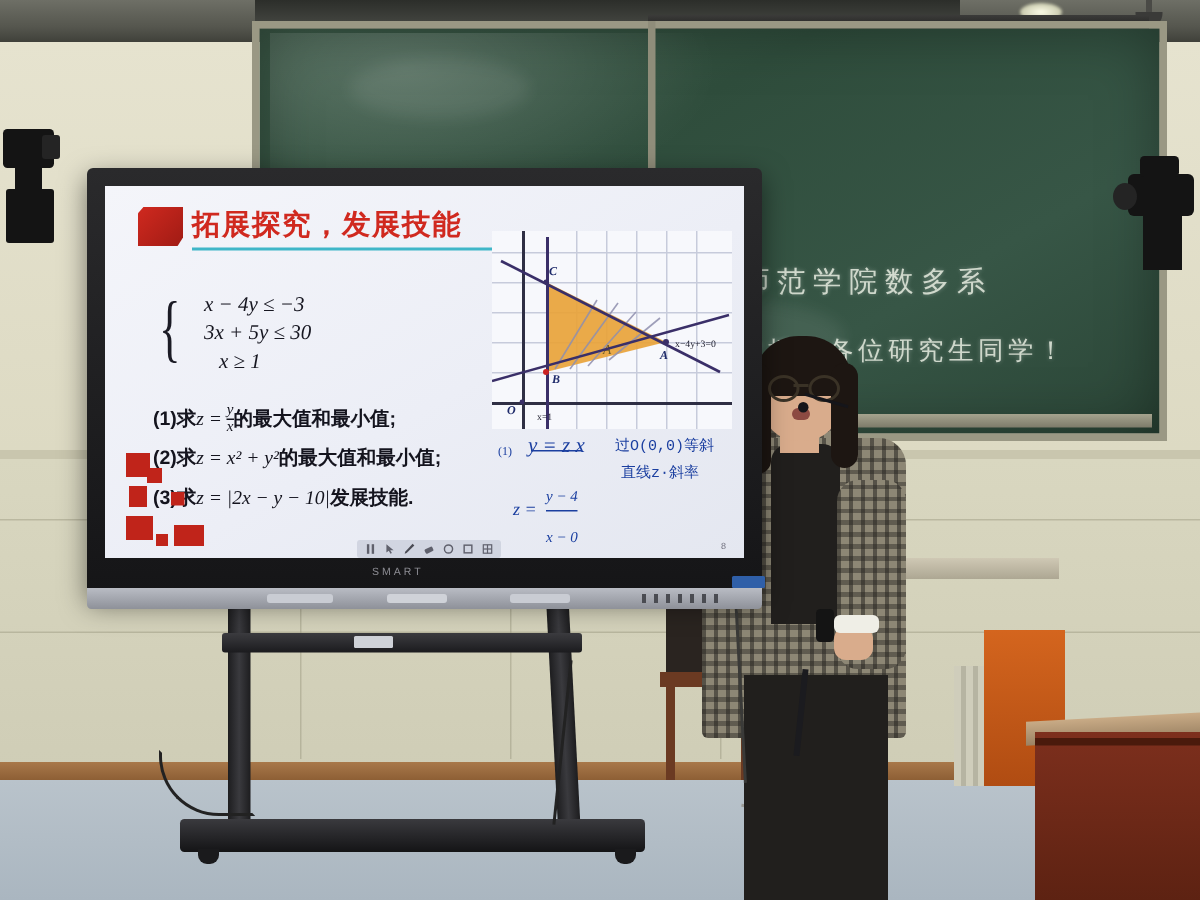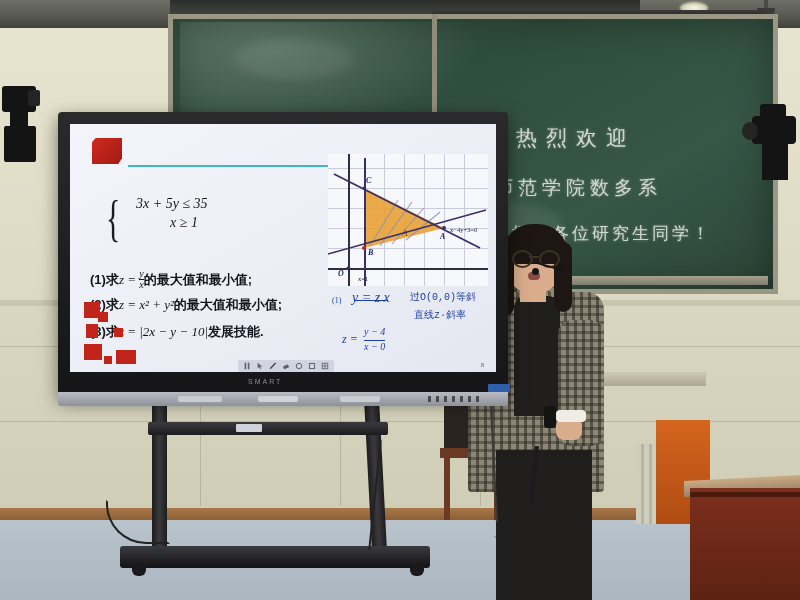--- a/index.html
+++ b/index.html
@@ -73,23 +73,23 @@
   .slide-title{position:absolute;left:58px;top:13px;font-size:19px;font-weight:bold;color:#d0291f;
     font-family:"Liberation Sans",sans-serif;letter-spacing:1px;}
   .title-rule{position:absolute;left:58px;top:41px;width:205px;height:2px;background:#3fb6c8;}
 
   .q-lead{position:absolute;left:22px;top:52px;font-size:14px;font-weight:bold;color:#1b1b25;}
   .sys{position:absolute;left:40px;top:72px;width:190px;}
   .brace{position:absolute;left:36px;top:72px;font-size:50px;line-height:44px;color:#1b1b25;
     font-family:"Liberation Serif",serif;transform:scaleX(.6);transform-origin:left top;}
   .sys-line{font-family:"Liberation Serif",serif;font-style:italic;font-size:14px;color:#161620;
     margin:0 0 3px 26px;white-space:nowrap;}
-  .sys-line.c{margin-left:60px;}
-
-  .ask{position:absolute;left:20px;font-size:13px;color:#14141e;white-space:nowrap;font-weight:bold;}
+  .sys-line.c{margin-left:36px;}
+
+  .ask{position:absolute;left:32px;font-size:13px;color:#14141e;white-space:nowrap;font-weight:bold;}
   .ask .m{font-family:"Liberation Serif",serif;font-style:italic;font-weight:normal;}
   .ask1{top:145px;} .ask2{top:172px;} .ask3{top:199px;}
   .frac{display:inline-block;vertical-align:-4px;text-align:center;font-style:italic;
     font-family:"Liberation Serif",serif;line-height:1;}
   .frac b{display:block;font-weight:normal;font-size:10px;}
   .frac i{display:block;font-weight:normal;font-size:10px;border-top:1px solid #14141e;}
 
   .redblocks{position:absolute;left:14px;top:178px;width:46px;height:72px;}
   .rb{position:absolute;background:#c0241a;}
 
@@ -185,21 +185,20 @@
 
   <div class="proj-screen"></div>
   <div class="proj-roller"></div>
 
   <div class="blackboard">
     <div class="bb-smudge" style="left:60px;top:20px;width:120px;height:40px;"></div>
     <div class="bb-smudge" style="left:230px;top:180px;width:160px;height:50px;"></div>
   </div>
   <div class="bb-sheen"></div>
   <div class="bb-divider"></div>
-  <div class="bb-text bb-t1">热烈欢迎</div>
   <div class="bb-text bb-t2">肥师范学院数多系</div>
   <div class="bb-text bb-t3">斤全教授及各位研究生同学！</div>
   <div class="chalk-tray"></div>
 
   <div class="cam-l">
     <div class="blk" style="left:0;top:28px;width:34px;height:26px;border-radius:3px;"></div>
     <div class="blk2" style="left:26px;top:32px;width:12px;height:16px;border-radius:2px;"></div>
     <div class="blk" style="left:8px;top:54px;width:18px;height:16px;"></div>
     <div class="blk" style="left:2px;top:68px;width:32px;height:36px;border-radius:2px;"></div>
   </div>
@@ -268,26 +267,28 @@
   <div class="caster" style="left:410px;top:566px;"></div>
   <div style="position:absolute;left:106px;top:500px;width:60px;height:40px;border:2px solid #222;border-top-color:transparent;border-right-color:transparent;border-radius:0 0 0 40px;"></div>
   <div style="position:absolute;left:374px;top:440px;width:2px;height:110px;background:#222;transform:rotate(6deg);"></div>
   <div style="position:absolute;left:492px;top:372px;width:2px;height:150px;background:#3a3a38;transform:rotate(-3deg);"></div>
 
   <div class="display-frame">
     <div class="display-screen">
       <div class="slide">
 
         <div class="slide-title-chip"></div>
+        <div class="slide-title">拓展探究，发展技能</div>
         <div class="title-rule"></div>
 
 
         <div class="brace">{</div>
         <div class="sys">
-          <div class="sys-line">3x + 5y ≤ 35</div>
+          <div class="sys-line">x − 4y ≤ −3</div>
+          <div class="sys-line">3x + 5y ≤ 30</div>
           <div class="sys-line c">x ≥ 1</div>
         </div>
 
         <div class="ask ask1">
           <span>(1)</span><span>求</span><span class="m">z = </span><span class="frac"><b>y</b><i>x</i></span><span>的最大值和最小值;</span>
         </div>
         <div class="ask ask2">
           <span>(2)</span><span>求</span><span class="m">z = x² + y²</span><span>的最大值和最小值;</span>
         </div>
         <div class="ask ask3">
@@ -351,21 +352,21 @@
           <div class="eqlabel" style="left:122px;top:72px;">x−4y+3=0</div>
           <div class="eqlabel" style="left:30px;top:121px;">x=1</div>
         </div>
 
         <div class="ink" style="left:262px;top:172px;font-size:8px;">(1)</div>
         <div class="ink" style="left:282px;top:166px;font-size:14px;font-style:italic;">y = z x</div>
         <div class="ink ink-cn" style="left:340px;top:166px;font-size:10px;">过O(0,0)等斜</div>
         <div class="ink ink-cn" style="left:344px;top:184px;font-size:10px;">直线z·斜率</div>
         <div class="ink" style="left:272px;top:208px;font-size:12px;font-style:italic;">z =</div>
         <div class="ink" style="left:294px;top:202px;font-size:10px;font-style:italic;">y − 4</div>
-        <div class="ink" style="left:294px;top:216px;font-size:10px;font-style:italic;border-top:1px solid #1b3fa0;padding-top:0;">x − 0</div>
+        <div class="ink" style="left:294px;top:216px;font-size:10px;font-style:italic;border-top:1px solid #1b3fa0;padding-top:12px;">x − 0</div>
         <div class="ink" style="left:284px;top:176px;width:34px;height:1px;background:#1b3fa0;"></div>
 
         <div class="toolbar">
           <svg class="tb-ic" viewBox="0 0 10 10">
               <rect x="2" y="1" width="2" height="8" fill="#3a3a46"></rect>
               <rect x="6" y="1" width="2" height="8" fill="#3a3a46"></rect>
             </svg>
           <svg class="tb-ic" viewBox="0 0 10 10">
               <polygon points="2,1 2,8 4,6.4 5.4,9 6.6,8.4 5.2,6 8,6" fill="#3a3a46"></polygon>
             </svg>

